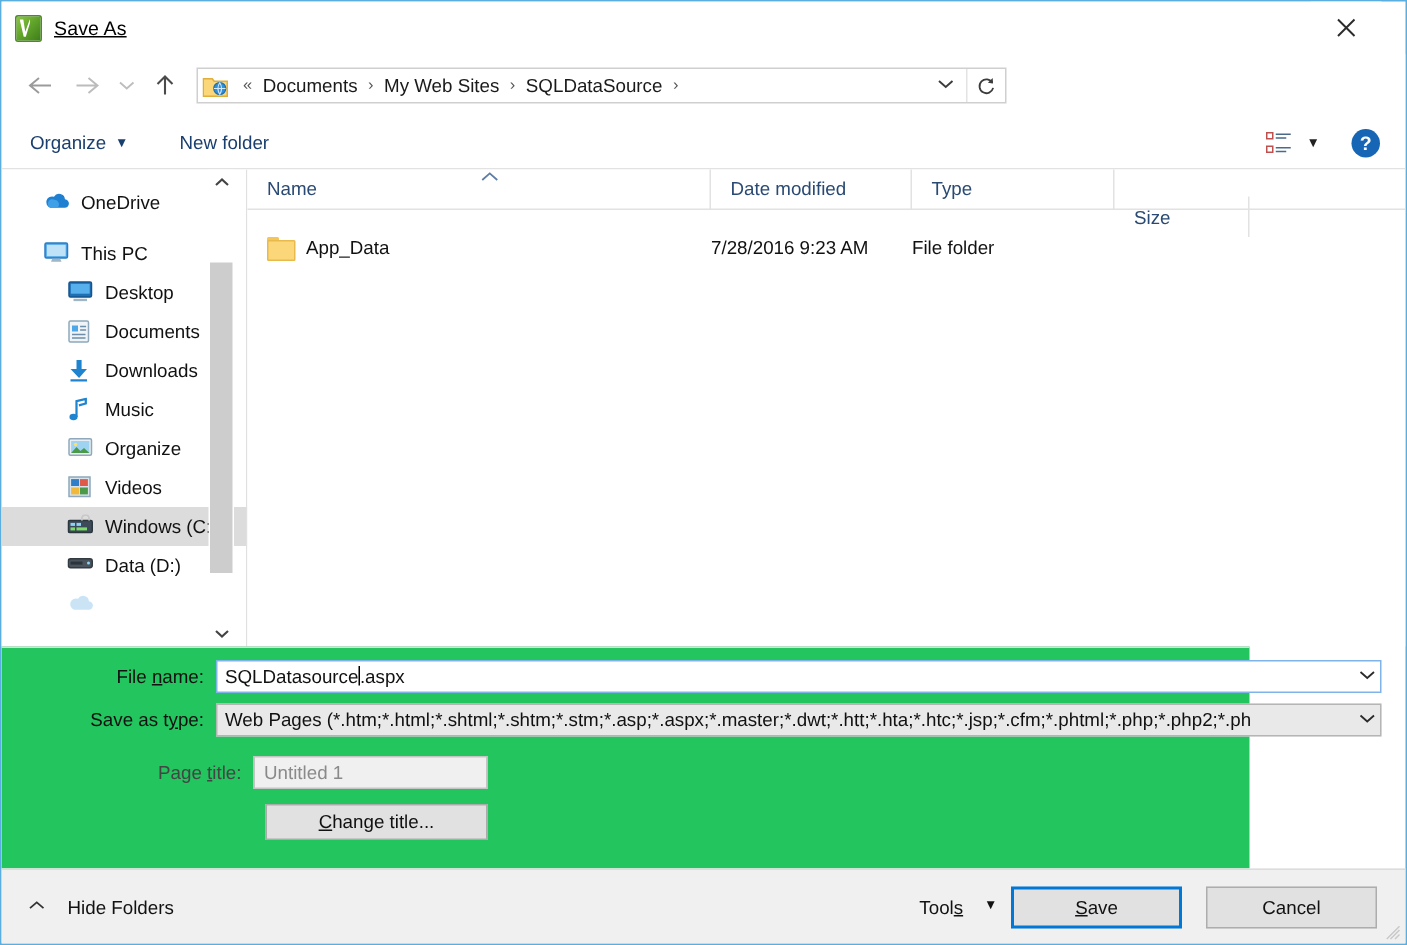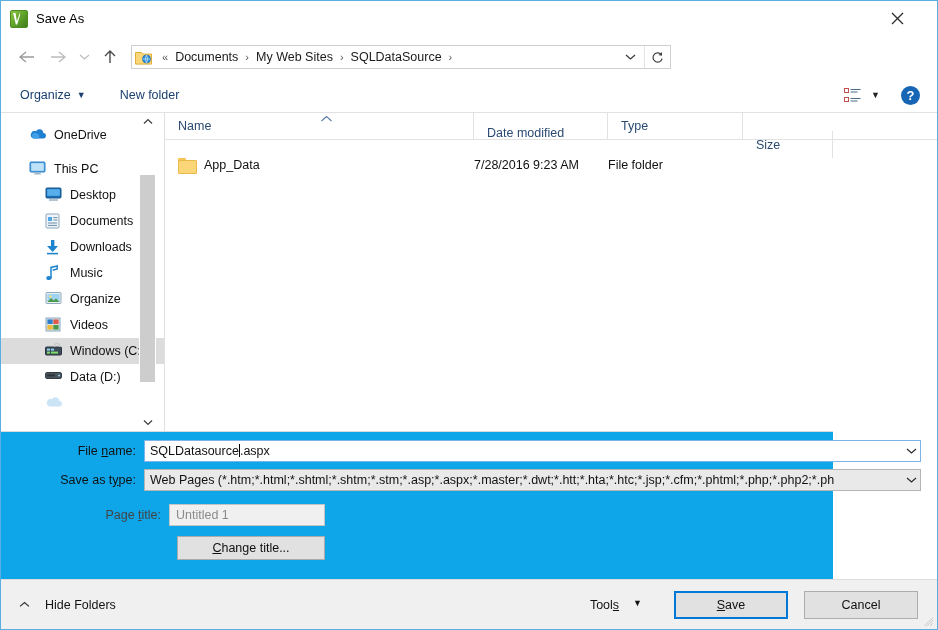--- a/index.html
+++ b/index.html
@@ -18,21 +18,21 @@
     height: 630px;
     background: #ffffff;
     border: 1px solid #5aaee0;
     overflow: hidden;
   }
 
   
   #titlebar {
     position: absolute; left: 0; top: 0; width: 920px; height: 35px;
     background: #ffffff;
-    display: flex; align-items: center;
+    display: flex; align-items: center; text-decoration: underline;
   }
   #app-icon {
     width: 18px; height: 18px; margin-left: 9px; margin-right: 8px;
     border-radius: 2px;
     background: linear-gradient(135deg,#8dc63f 0%,#5fa22a 50%,#3e7d1b 100%);
     border: 1px solid #4c8b22;
     color: #ffffff;
     font-size: 11px; font-weight: bold;
     display: flex; align-items: flex-end; justify-content: flex-end;
     line-height: 1;
@@ -177,21 +177,21 @@
   }
   .col {
     font-size: 12.5px; color: #2a4a73;
     height: 27px; display: flex; align-items: center;
     padding-left: 13px;
     border-right: 1px solid #e2e2e2;
     position: relative;
   }
   .col.last { border-right: 1px solid #e2e2e2; margin-top: 37px; }
   #col-name { width: 309px; }
-  #col-date { width: 134px; align-items: flex-end; }
+  #col-date { width: 134px; }
   #col-type { width: 135px; }
   #col-size { width: 90px; }
   #sort-arrow {
     position: absolute; left: 155px; top: 1px;
     font-size: 10px; color: #5e7ea6;
   }
   .row {
     height: 28px; display: flex; align-items: center; padding-left: 13px;
     font-size: 12.5px; color: #111;
   }
@@ -207,21 +207,21 @@
     background: #f5c558; border-radius: 1px 1px 0 0;
   }
   .folder-icon::after {
     content: ""; position: absolute; left: 0; top: 2px; width: 17px; height: 12px;
     background: #fcd77a; border: 1px solid #e8b94b; border-radius: 1px;
   }
 
   
   #formarea {
     position: absolute; left: 0; top: 430px; width: 832px; height: 148px;
-    background: #0ea5e9;
+    background: #22c55e;
     border-top: 1px solid #dcdcdc;
   }
   .field-row { position: absolute; display: flex; align-items: center; }
   .flabel { font-size: 12.5px; color: #111; text-align: right; }
   .combo {
     height: 22px; background: #ffffff; border: 1px solid #7eb4ea;
     display: flex; align-items: center;
   }
   .combo .val {
     flex: 1 1 auto; padding-left: 5px; font-size: 12.5px; color: #111;
@@ -268,21 +268,21 @@
     display: flex; align-items: center;
   }
   #hide-folders {
     margin-left: 18px; display: flex; align-items: center; gap: 15px;
     font-size: 12.5px; color: #111;
   }
   #hide-caret { font-size: 10px; color: #333; }
   #footer-spacer { flex: 1 1 auto; }
   #tools-btn {
     display: flex; align-items: flex-start; gap: 14px;
-    font-size: 12.5px; color: #111; margin-right: 32px;
+    font-size: 12.5px; color: #111; margin-right: 9px;
   }
   #tools-caret { font-size: 9px; color: #111; }
   .footbtn {
     width: 114px; height: 28px;
     display: flex; align-items: center; justify-content: center;
     font-size: 12.5px; color: #111;
     background: #e1e1e1; border: 1px solid #adadad;
   }
   #save-btn { border: 2px solid #0078d7; background: #e1e1e1; }
   #cancel-btn { margin-left: 16px; margin-right: 19px; }

